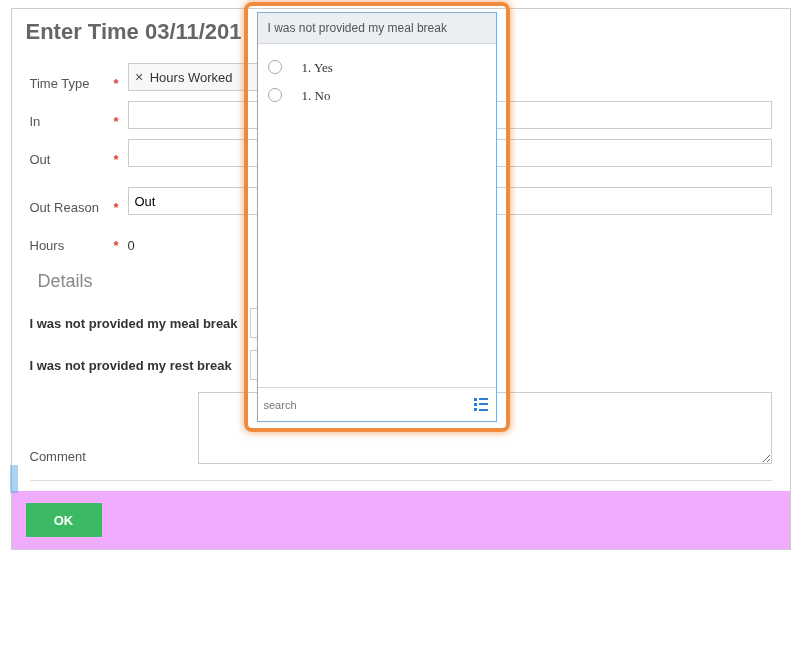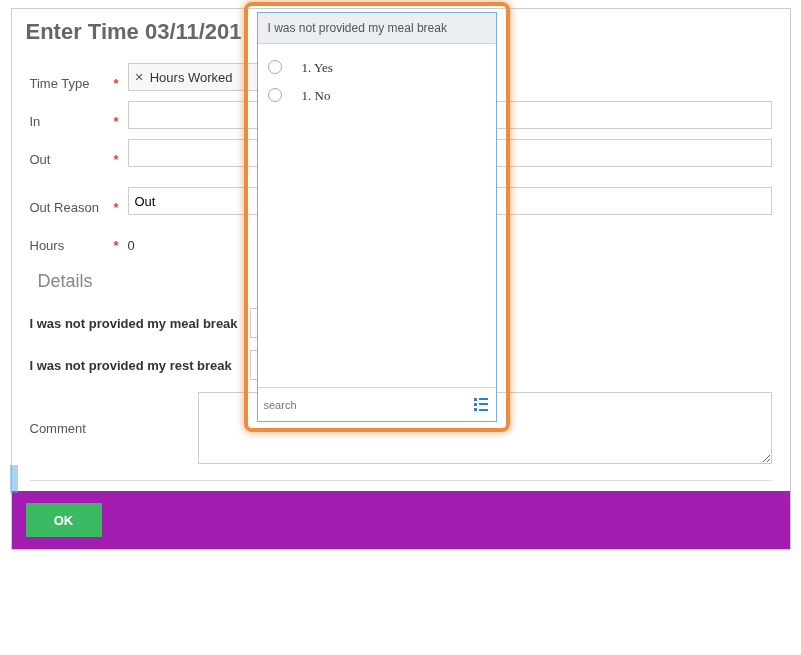--- a/index.html
+++ b/index.html
@@ -131,21 +131,21 @@
       border: 1px solid #ccc;
       resize: both;
       padding: 6px;
       font-family: inherit;
     }
     .divider {
       border-top: 1px solid #ddd;
       margin: 16px 0 0;
     }
     .footer {
-      background: #a21caf;
+      background: #f0abfc;
       padding: 12px 14px;
       display: flex;
       gap: 14px;
     }
     .btn {
       height: 34px;
       min-width: 76px;
       border: 1px solid #ccc;
       background: #fff;
       font-size: 13px;
@@ -325,21 +325,21 @@
               <b></b>
             </span>
           <span>
               <i></i>
               <b></b>
             </span>
         </span>
       </div>
     </div>
 
-    <div class="details-row" style="align-items:center">
+    <div class="details-row" style="align-items:flex-end">
       <div class="lbl-wide" style="font-weight:400;color:#555">Comment</div>
       <textarea class="tx" style=""></textarea>
     </div>
 
     <div class="divider"></div>
   </div>
 
   <div class="footer">
     <button class="btn btn-primary">OK</button>
   </div>

